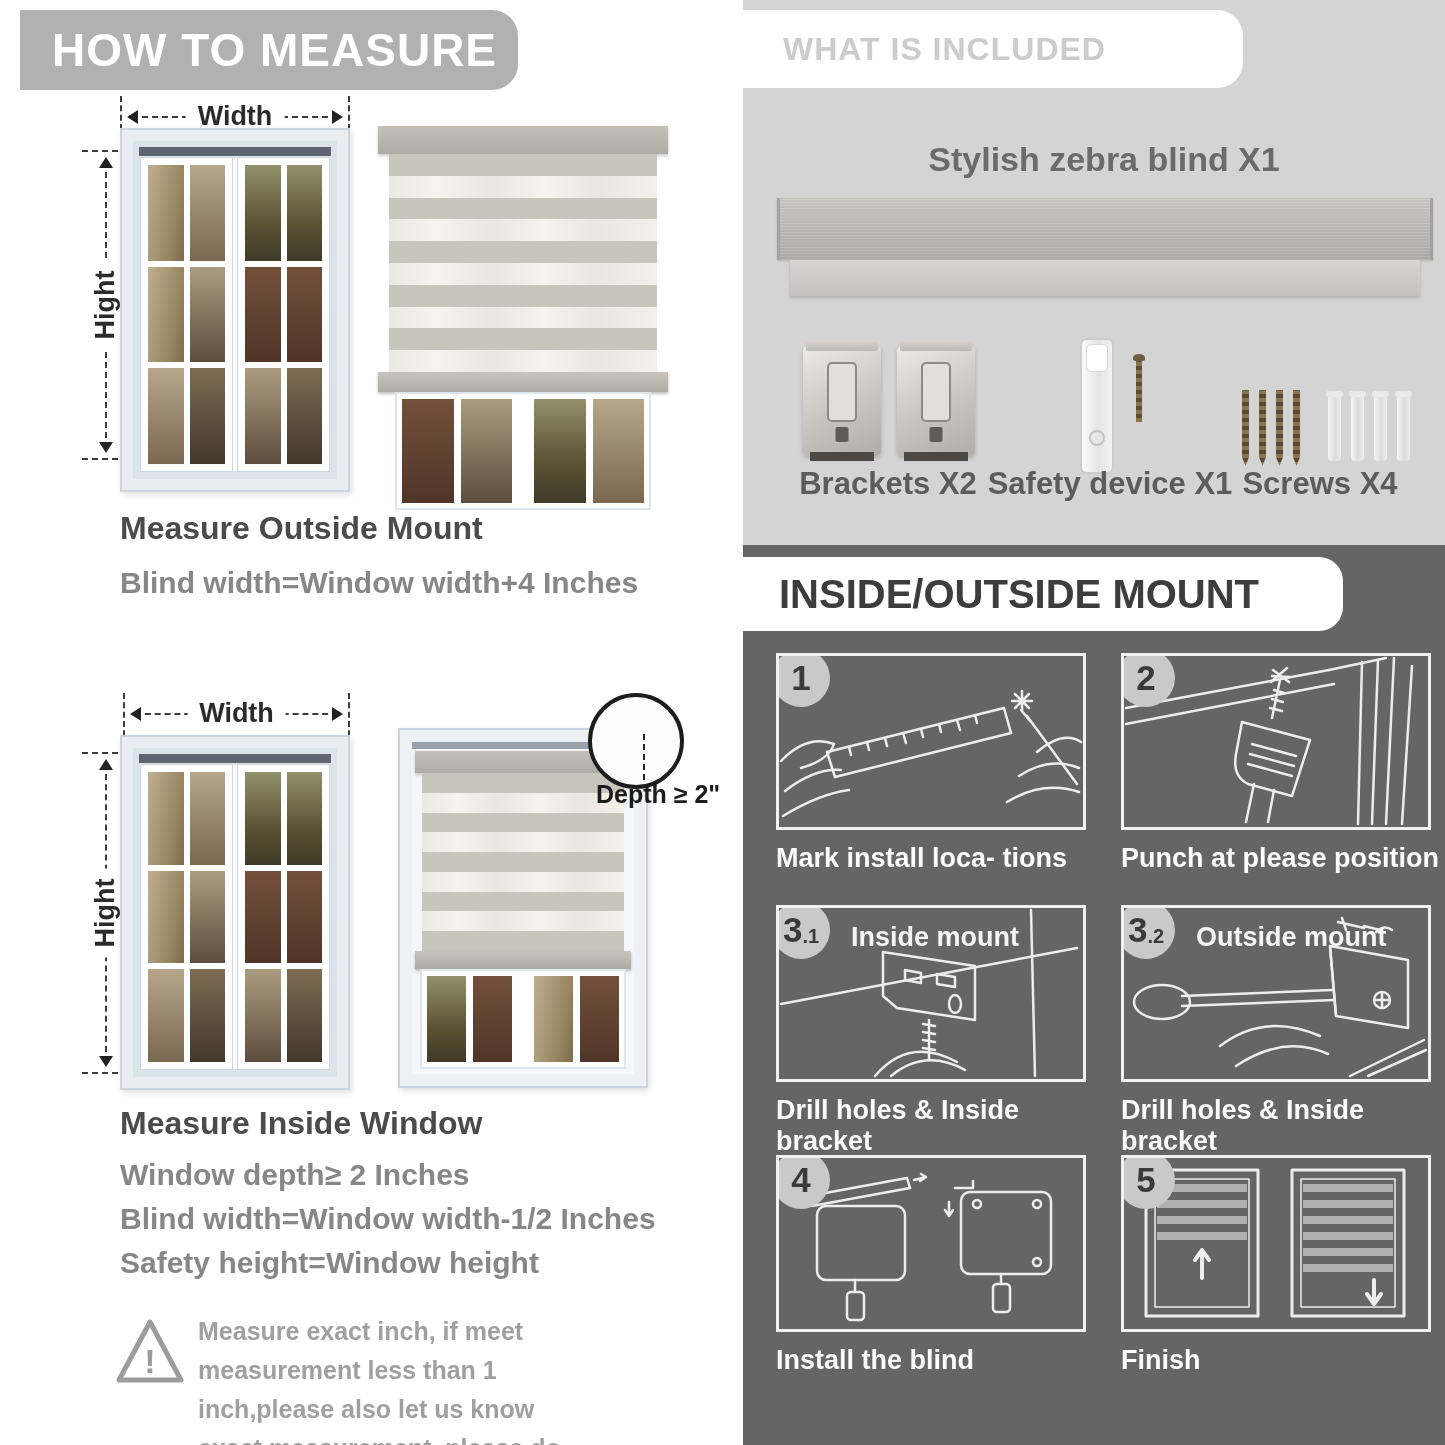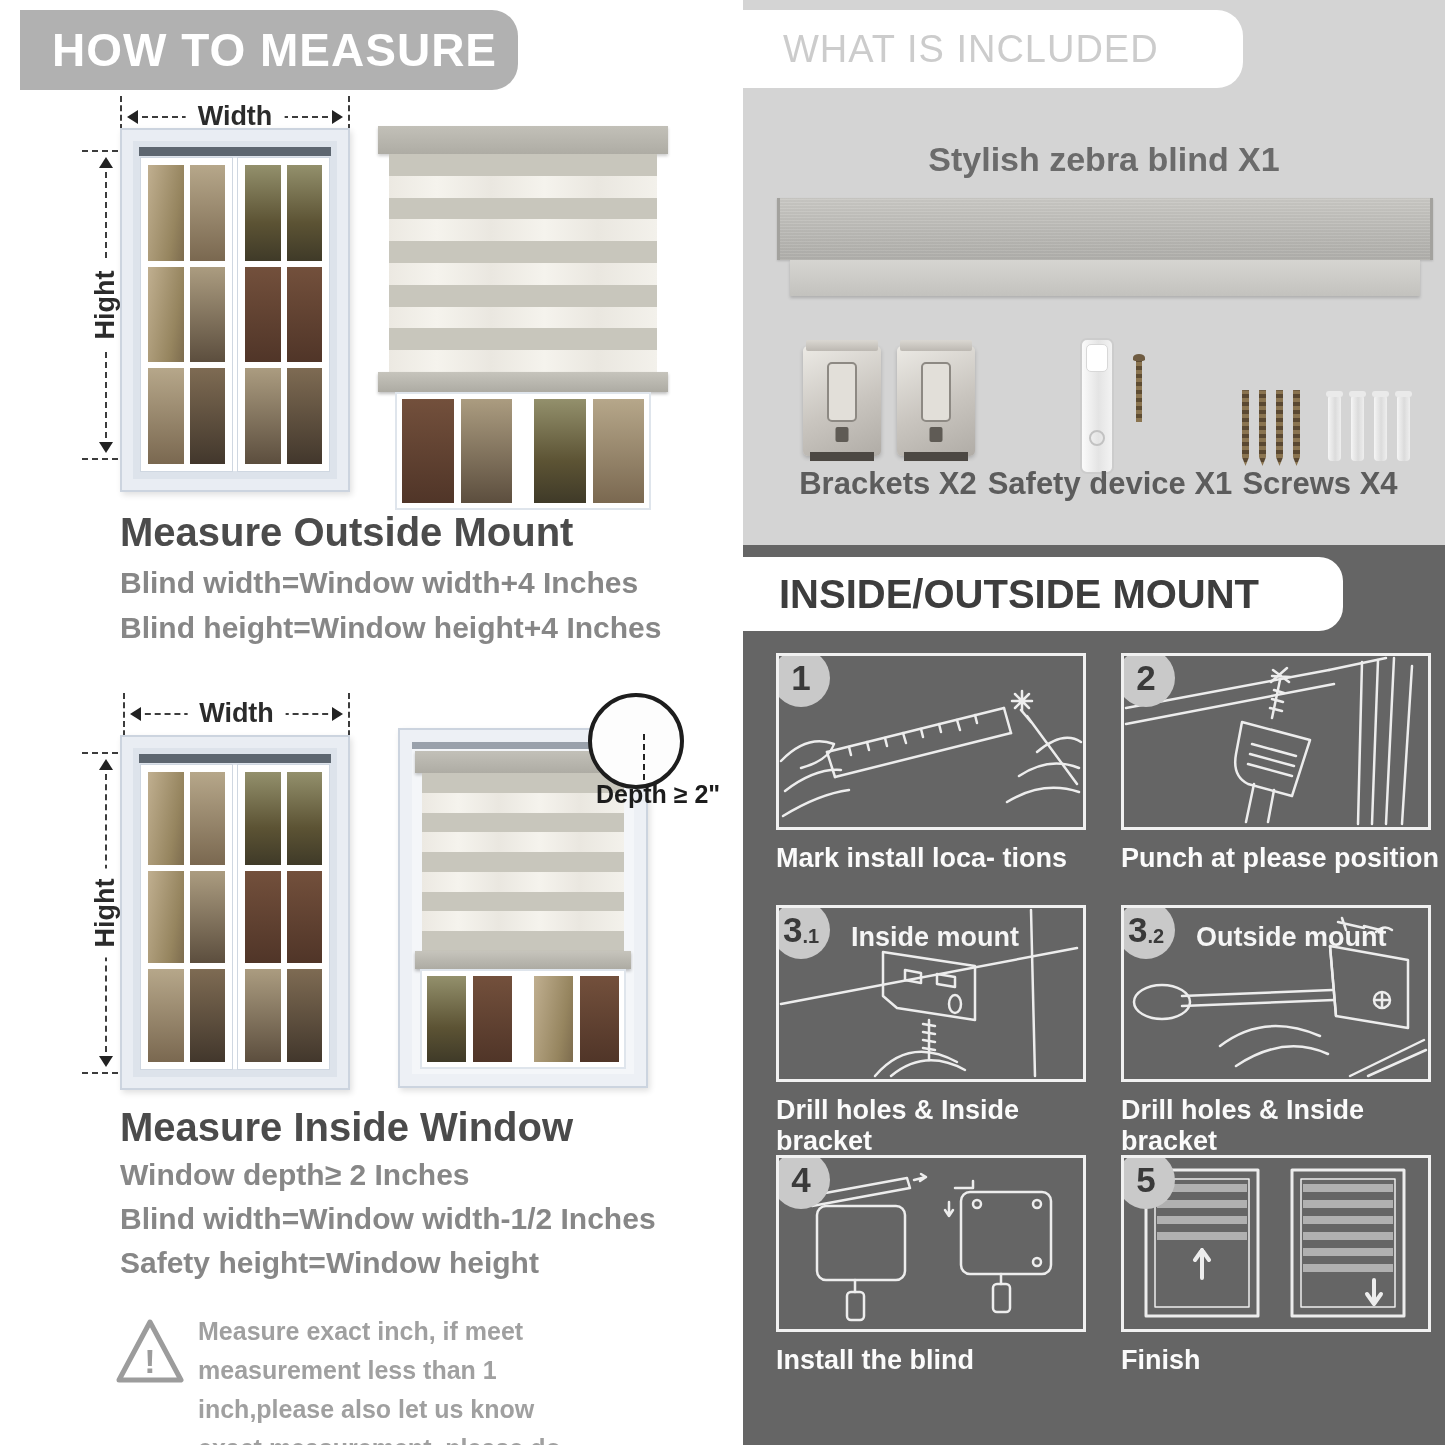--- a/index.html
+++ b/index.html
@@ -5,28 +5,28 @@
   html,body{margin:0;padding:0;background:#fff;}
   .canvas{position:relative;width:1445px;height:1445px;background:#ffffff;overflow:hidden;
           font-family:"Liberation Sans",sans-serif;margin-left:20px;}
   .abs{position:absolute;}
 
   
   .banner-left{left:0;top:10px;width:498px;height:80px;background:#b1b1b1;
     border-radius:0 26px 26px 0;color:#ffffff;font-weight:800;font-size:46px;
     line-height:80px;padding-left:32px;letter-spacing:1px;box-sizing:border-box;}
   .banner-included{left:723px;top:10px;width:500px;height:78px;background:#ffffff;
-    border-radius:0 26px 26px 0;color:#cccccc;font-weight:400;font-size:38px;
+    border-radius:0 26px 26px 0;color:#cccccc;font-weight:700;font-size:32px;
     line-height:78px;padding-left:40px;letter-spacing:1px;box-sizing:border-box;}
   .banner-mount{left:723px;top:557px;width:600px;height:74px;background:#ffffff;
     border-radius:0 24px 24px 0;color:#3d3d3d;font-weight:800;font-size:40px;
     line-height:74px;padding-left:36px;box-sizing:border-box;}
 
   
-  .h-measure{font-weight:800;color:#4b4b4b;font-size:40px;}
+  .h-measure{font-weight:800;color:#4b4b4b;font-size:32px;}
   .t-formula{font-weight:700;color:#878787;font-size:30px;}
   .warn-text{font-weight:700;color:#a0a0a0;font-size:25px;line-height:39px;width:405px;}
 
   
   .arrow-h{height:18px;}
   .arrow-h .line{position:absolute;left:12px;right:12px;top:8px;border-top:2px dashed #3c3c3c;}
   .arrow-h .ah{position:absolute;top:2px;width:0;height:0;border:7px solid transparent;}
   .arrow-h .ah.l{left:0;border-right:11px solid #222;}
   .arrow-h .ah.r{right:0;border-left:11px solid #222;}
   .arrow-h .lbl{position:absolute;left:50%;top:-7px;transform:translateX(-50%);
@@ -208,21 +208,20 @@
       <div class="mpane pane g4"></div>
       <div class="mpane pane g5"></div>
       <div class="gapc"></div>
       <div class="mpane pane g2"></div>
       <div class="mpane pane g3"></div>
     </div>
   </div>
 
   <div class="abs h-measure" style="left:100px;top:510px;">Measure Outside Mount</div>
   <div class="abs t-formula" style="left:100px;top:566px;">Blind width=Window width+4 Inches</div>
-  <div class="abs t-formula" style="left:100px;top:611px;">Blind height=Window height+4 Inches</div>
 
   <div class="abs arrow-h" style="left:103px;top:705px;width:227px;">
     <div class="tick tl"></div>
     <div class="tick tr"></div>
     <div class="line"></div>
     <div class="ah l"></div>
     <div class="ah r"></div>
     <div class="lbl">Width</div>
   </div>
 

